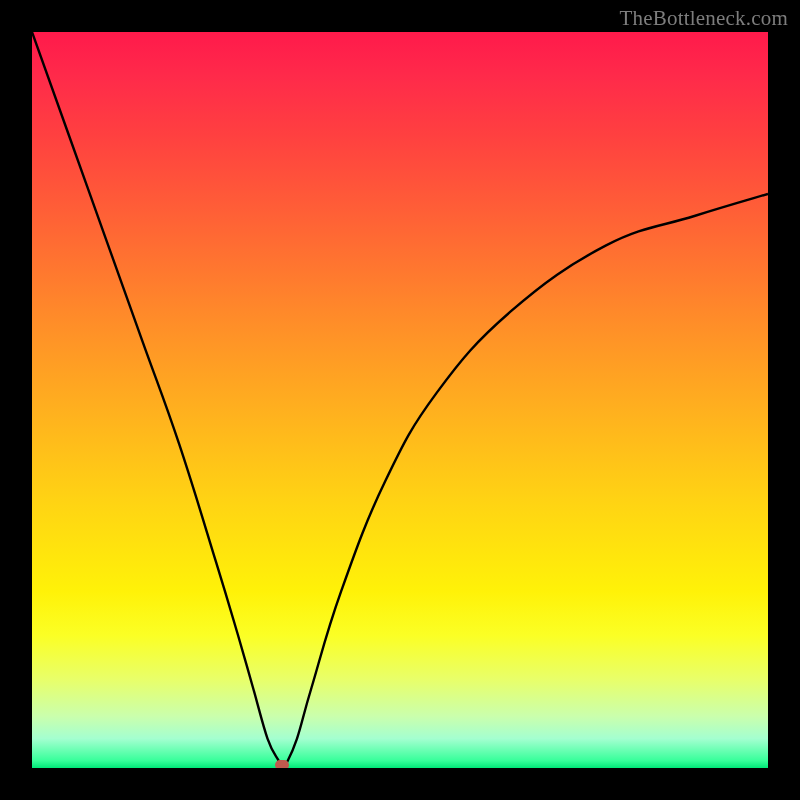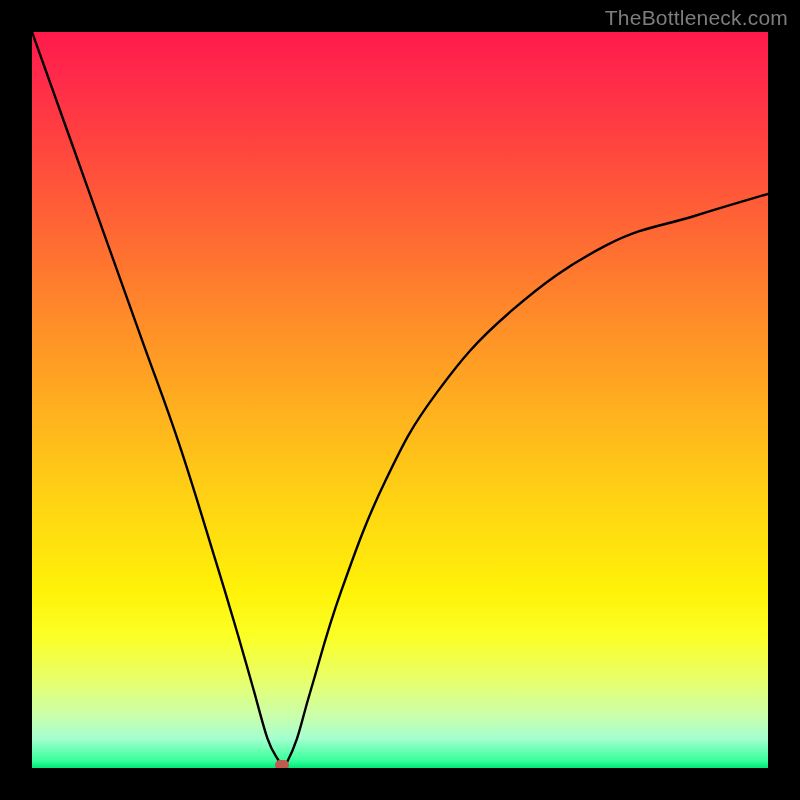--- a/index.html
+++ b/index.html
@@ -9,20 +9,21 @@
     height: 800px;
     overflow: hidden;
     background: #000;
     font-family: Arial, Helvetica, sans-serif;
   }
   .frame {
     position: relative;
     width: 800px;
     height: 728px;
     background: #000;
+    font-family: Liberation Serif, serif;
   }
   .plot-area {
     position: absolute;
     left: 32px;
     top: 32px;
     width: 736px;
     height: 736px;
     overflow: hidden;
   }
   .gradient {

